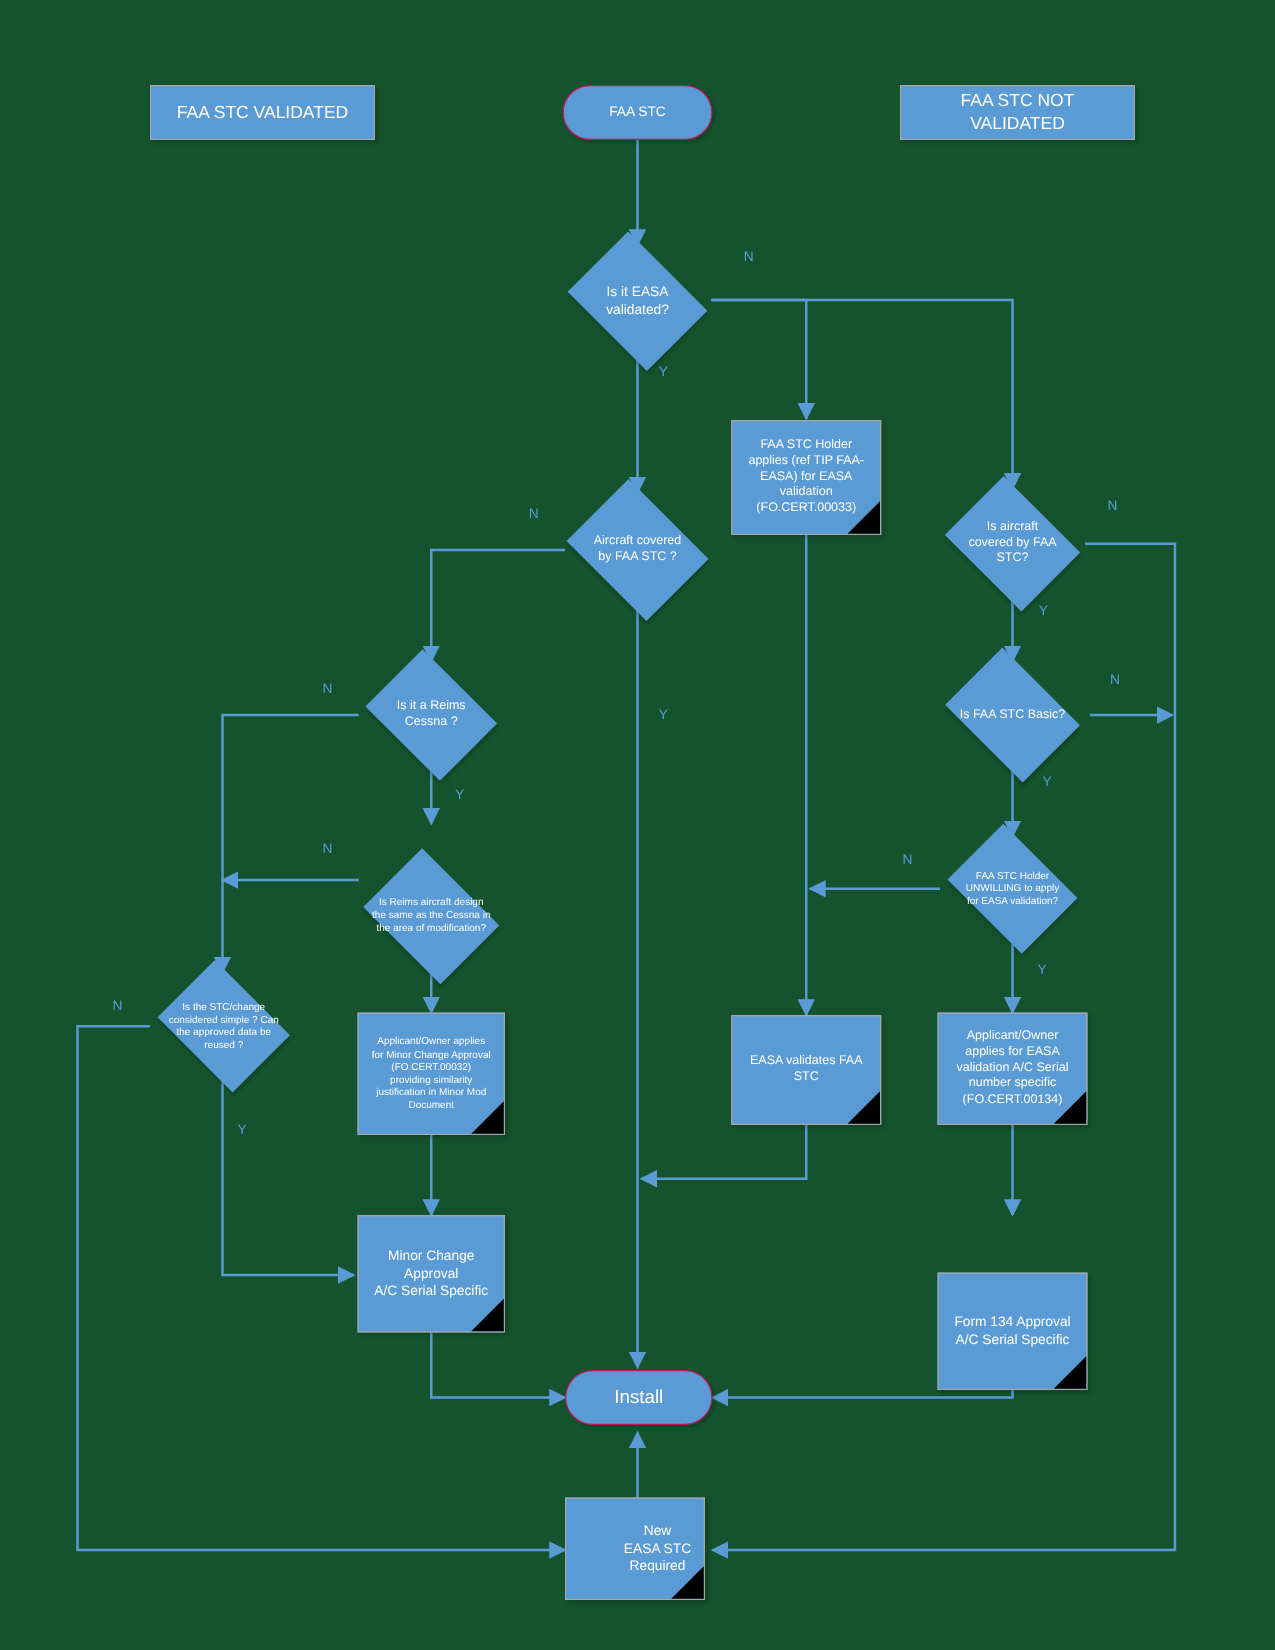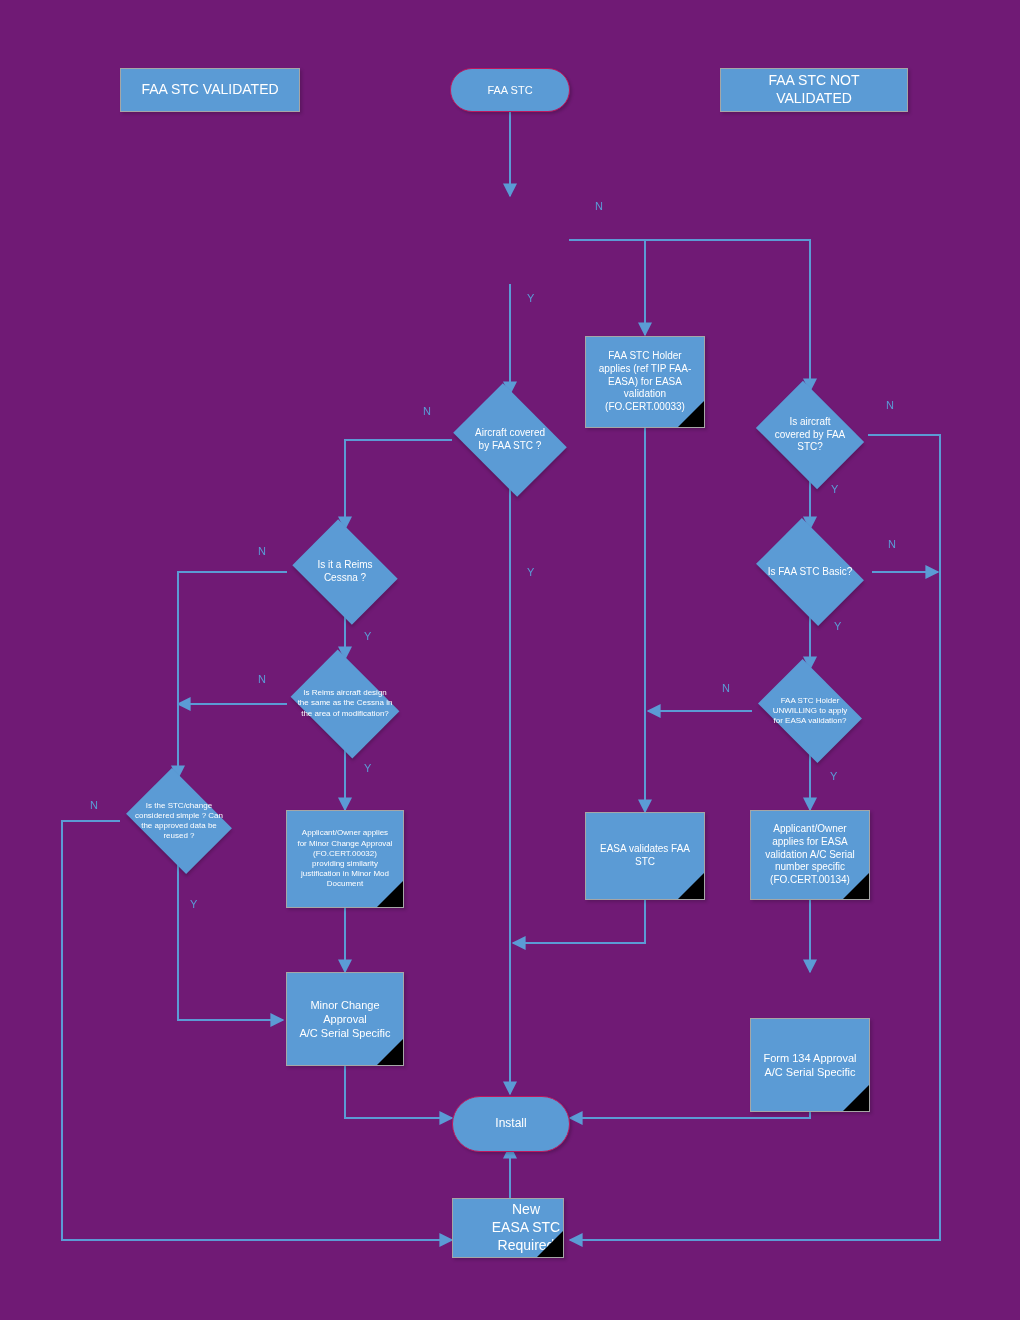--- a/index.html
+++ b/index.html
@@ -8,21 +8,21 @@
     padding: 0;
     background: #ffffff;
   }
   body {
     font-family: "Liberation Sans", sans-serif;
   }
   #canvas {
     position: relative;
     width: 1020px;
     height: 1320px;
-    background: #701a75;
+    background: #14532d;
     overflow: hidden;
   }
   
   #connectors {
     position: absolute;
     left: 0; top: 0;
     width: 1020px;
     height: 1320px;
     pointer-events: none;
   }
@@ -170,20 +170,25 @@
 
   <div class="node banner" style="left:720px; top:68px; width:188px; height:44px;">
     <span>FAA STC NOT
 VALIDATED</span>
   </div>
 
   <div class="node stadium" style="left:450px; top:68px; width:120px; height:44px; font-size:11px;">
     <span>FAA STC</span>
   </div>
 
+  <div class="node diamond" style="left:450px; top:196px; width:120px; height:90px; font-size:11px;">
+    <div class="dia-shape" style="width:76px; height:76px; margin-left:-38px; margin-top:-38px; transform: rotate(45deg) scale(1.18, 0.9);"></div>
+    <div class="dia-label">Is it EASA
+validated?</div>
+  </div>
 
   <div class="node rect" style="left:585px; top:336px; width:120px; height:92px; font-size:10px;">
     <span>FAA STC Holder
 applies (ref TIP FAA-
 EASA) for EASA
 validation
 (FO.CERT.00033)</span>
     <span class="corner"></span>
   </div>
 
@@ -204,21 +209,21 @@
     <div class="dia-shape" style="width:72px; height:72px; margin-left:-36px; margin-top:-36px; transform: rotate(45deg) scale(1.17, 0.9);"></div>
     <div class="dia-label">Is it a Reims
 Cessna ?</div>
   </div>
 
   <div class="node diamond" style="left:748px; top:529px; width:124px; height:86px; font-size:10px;">
     <div class="dia-shape" style="width:72px; height:72px; margin-left:-36px; margin-top:-36px; transform: rotate(45deg) scale(1.22, 0.9);"></div>
     <div class="dia-label">Is FAA STC Basic?</div>
   </div>
 
-  <div class="node diamond" style="left:285px; top:659px; width:120px; height:89px; font-size:8px;">
+  <div class="node diamond" style="left:285px; top:688px; width:120px; height:89px; font-size:8px;">
     <div class="dia-shape" style="width:74px; height:74px; margin-left:-37px; margin-top:-37px; transform: rotate(45deg) scale(1.18, 0.9);"></div>
     <div class="dia-label">Is Reims aircraft design
 the same as the Cessna in
 the area of modification?</div>
   </div>
 
   <div class="node diamond" style="left:750px; top:669px; width:120px; height:84px; font-size:8px;">
     <div class="dia-shape" style="width:70px; height:70px; margin-left:-35px; margin-top:-35px; transform: rotate(45deg) scale(1.20, 0.9);"></div>
     <div class="dia-label">FAA STC Holder
 UNWILLING to apply
@@ -264,25 +269,25 @@
 A/C Serial Specific</span>
     <span class="corner"></span>
   </div>
 
   <div class="node rect" style="left:750px; top:972px; width:120px; height:94px; font-size:11px;margin-top:46px;">
     <span>Form 134 Approval
 A/C Serial Specific</span>
     <span class="corner"></span>
   </div>
 
-  <div class="node stadium" style="left:452px; top:1096px; width:118px; height:56px; font-size:12px;">
+  <div class="node stadium" style="left:452px; top:1096px; width:118px; height:44px; font-size:15px;">
     <span>Install</span>
   </div>
 
-  <div class="node rect" style="left:452px; top:1198px; width:112px; height:60px; font-size:14px;padding-left:36px;">
+  <div class="node rect" style="left:452px; top:1198px; width:112px; height:82px; font-size:11px;padding-left:36px;">
     <span>New
 EASA  STC
 Required</span>
     <span class="corner"></span>
   </div>
 
   <div class="edge-label" style="left:595px; top:200px;"><span>N</span></div>
 
   <div class="edge-label" style="left:527px; top:292px;"><span>Y</span></div>
 

